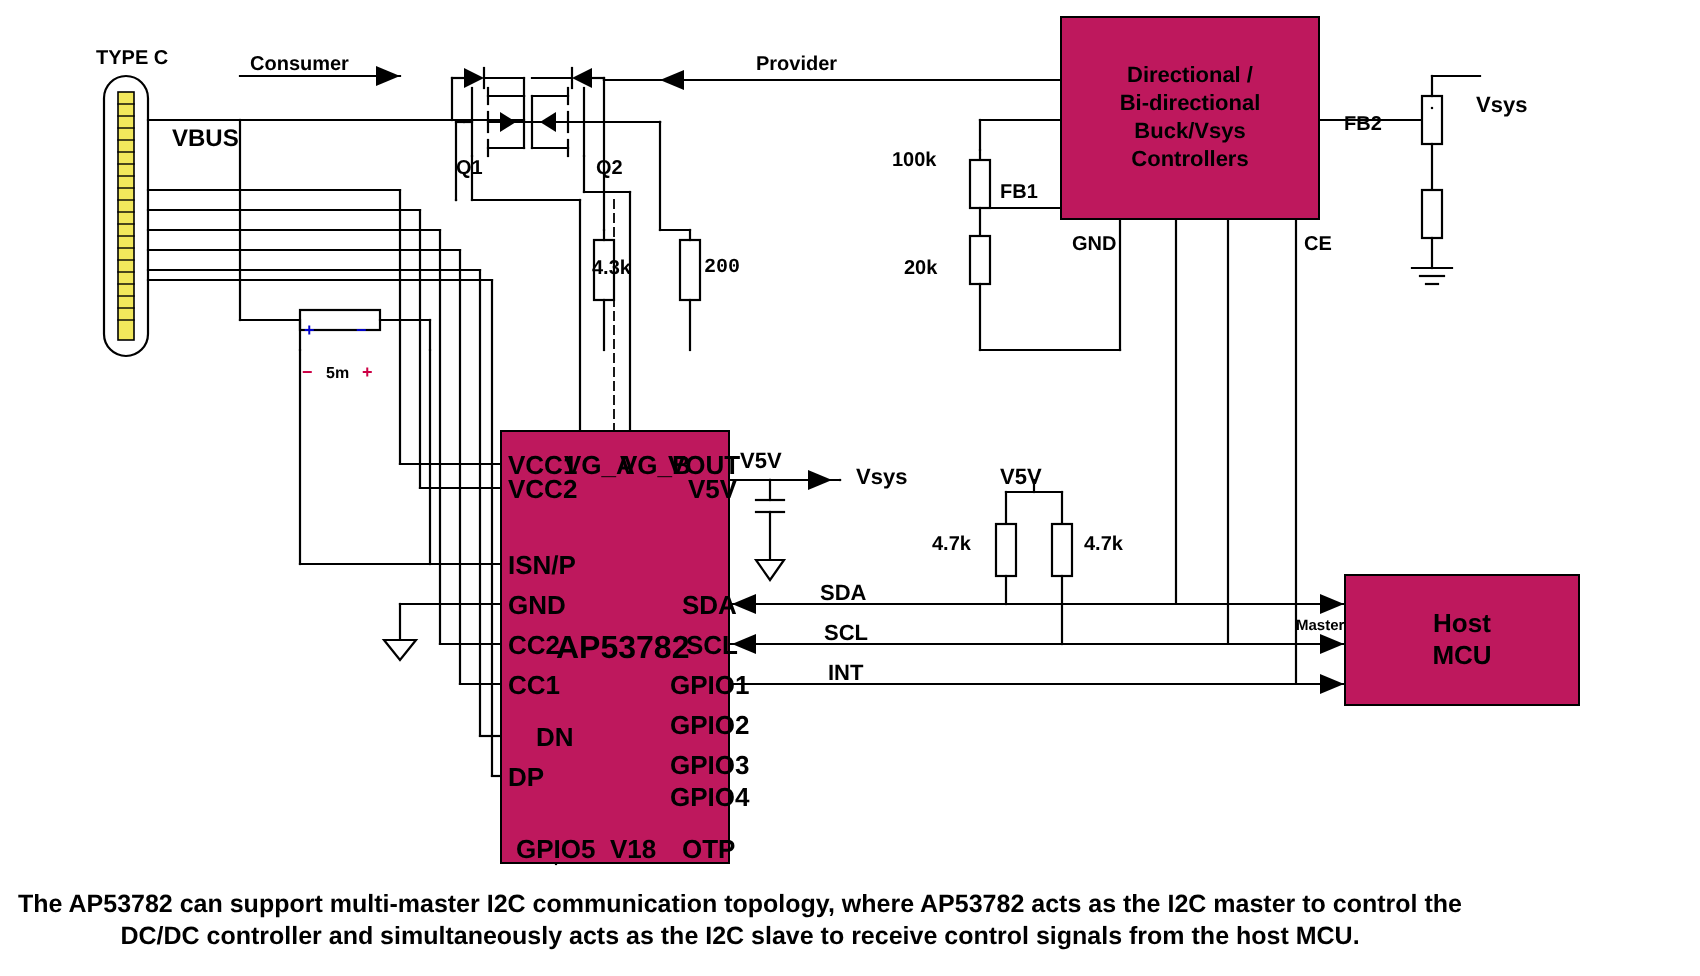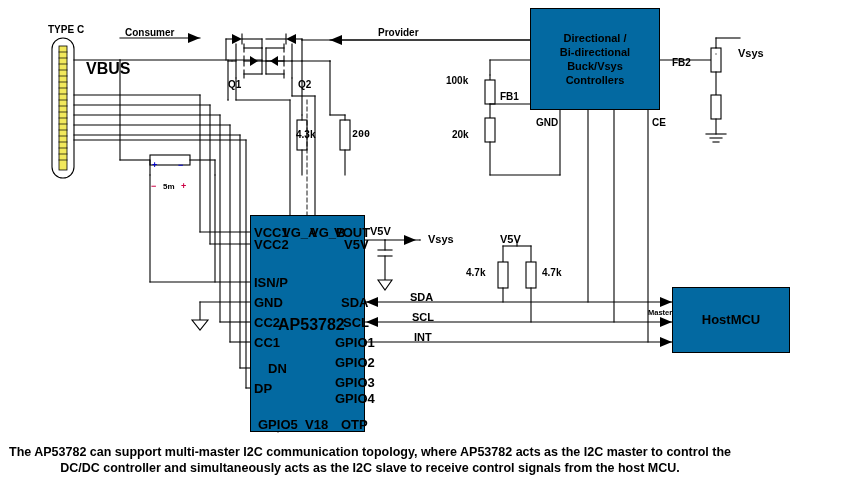--- a/index.html
+++ b/index.html
@@ -13,21 +13,21 @@
   }
   #diagram{position:absolute;left:0;top:0;width:850px;height:442px;}
   .lbl{position:absolute;font-size:13px;line-height:10px;white-space:pre;}
   .lbl.b{font-weight:bold;}
   .caption{
     position:absolute;left:0;top:444px;width:740px;
     font-size:12.5px;font-weight:bold;line-height:16px;
     text-align:center;padding:0 8px;box-sizing:border-box;
   }
   .box{position:absolute;box-sizing:border-box;}
-  .ic{background:#0369a1;border:1px solid #000;}
+  .ic{background:#be185d;border:1px solid #000;}
   .ctr{display:flex;align-items:center;justify-content:center;text-align:center;}
 </style>
 </head>
 <body>
 
 <div id="diagram">
 
   <svg width="850" height="442" viewBox="0 0 850 442" style="position:absolute;left:0;top:0;">
     <g stroke="#000" stroke-width="1.1" fill="none" stroke-linecap="square">
 
@@ -231,21 +231,21 @@
     </g>
   </svg>
 
   <div class="box ic ctr" style="left:530px;top:8px;width:130px;height:102px;flex-direction:column;font-size:11px;font-weight:bold;line-height:14px;">
     <span>Directional /</span>
     <span>Bi-directional</span>
     <span>Buck/Vsys</span>
     <span>Controllers</span>
   </div>
 
-  <div class="box ic ctr" style="left:672px;top:287px;width:118px;height:66px;flex-direction:row;font-size:13px;font-weight:bold;line-height:16px;">
+  <div class="box ic ctr" style="left:672px;top:287px;width:118px;height:66px;flex-direction:column;font-size:13px;font-weight:bold;line-height:16px;">
     <span>Host</span>
     <span>MCU</span>
   </div>
 
   <div class="box ic" style="left:250px;top:215px;width:115px;height:217px;"></div>
   <div class="lbl b" style="left:278px;top:320px;font-size:16px;">AP53782</div>
 
   <div class="lbl b" style="left:254px;top:228px;">VCC1</div>
   <div class="lbl b" style="left:254px;top:240px;">VCC2</div>
   <div class="lbl b" style="left:254px;top:278px;">ISN/P</div>
@@ -265,21 +265,21 @@
   <div class="lbl b" style="left:335px;top:394px;">GPIO4</div>
   <div class="lbl b" style="left:341px;top:420px;">OTP</div>
 
   <div class="lbl b" style="left:282px;top:228px;">VG_A</div>
   <div class="lbl b" style="left:310px;top:228px;">VG_B</div>
 
   <div class="lbl b" style="left:258px;top:420px;">GPIO5</div>
   <div class="lbl b" style="left:305px;top:420px;">V18</div>
 
   <div class="lbl b" style="left:48px;top:25px;font-size:10px;">TYPE C</div>
-  <div class="lbl b" style="left:86px;top:64px;font-size:16px;">VBUS</div>
+  <div class="lbl b" style="left:86px;top:64px;font-size:12px;">VBUS</div>
 
   <div class="lbl b" style="left:125px;top:28px;font-size:10px;">Consumer</div>
   <div class="lbl b" style="left:378px;top:28px;font-size:10px;">Provider</div>
 
   <div class="lbl b" style="left:228px;top:80px;font-size:10px;">Q1</div>
   <div class="lbl b" style="left:298px;top:80px;font-size:10px;">Q2</div>
 
   <div class="lbl b" style="left:296px;top:130px;font-size:10px;">4.3k</div>
   <div class="lbl b" style="left:352px;top:130px;font-size:10px;font-family:Liberation Mono, monospace;">200</div>
   <div class="lbl b" style="left:446px;top:76px;font-size:10px;">100k</div>

